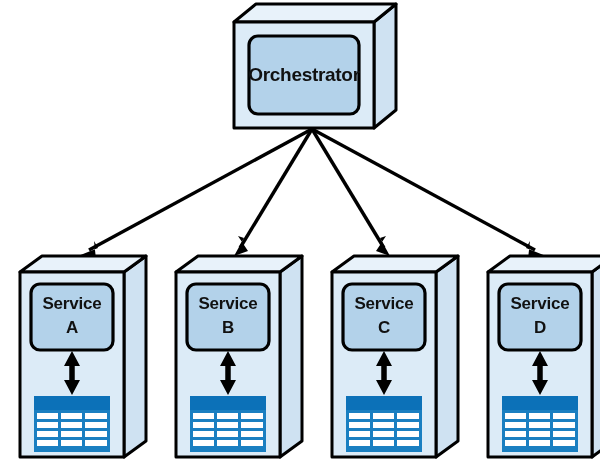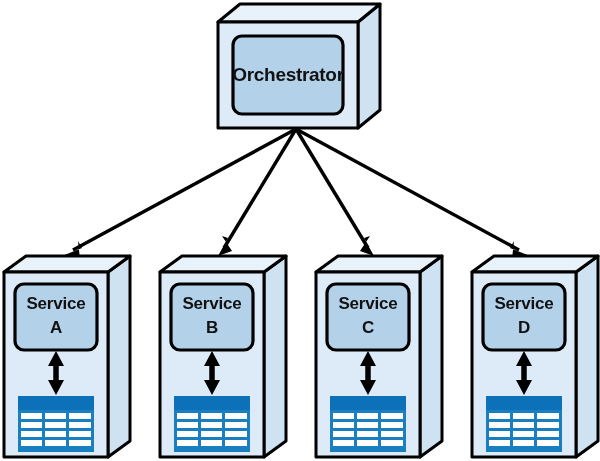--- a/index.html
+++ b/index.html
@@ -10,20 +10,21 @@
   body {
     width: 600px;
     height: 461px;
     font-family: "Liberation Sans", sans-serif;
     overflow: hidden;
   }
   #diagram-root {
     position: relative;
     width: 564px;
     height: 461px;
+    margin-left: 16px;
   }
   svg#diagram-svg {
     display: block;
     width: 600px;
     height: 461px;
   }
   .box-front {
     fill: #dcebf7;
     stroke: #000000;
     stroke-width: 3;

